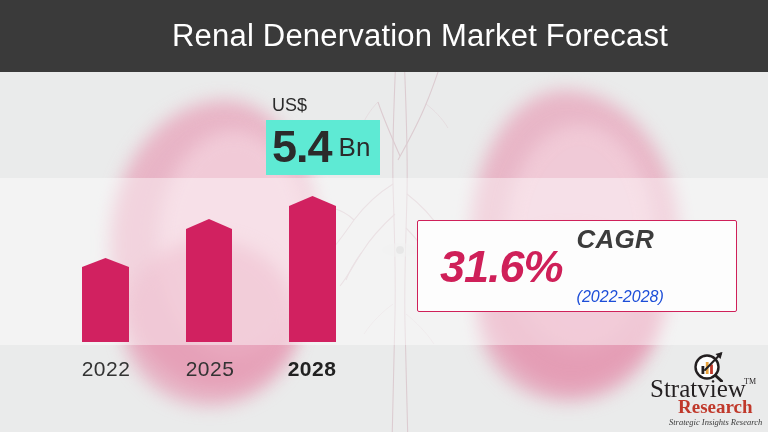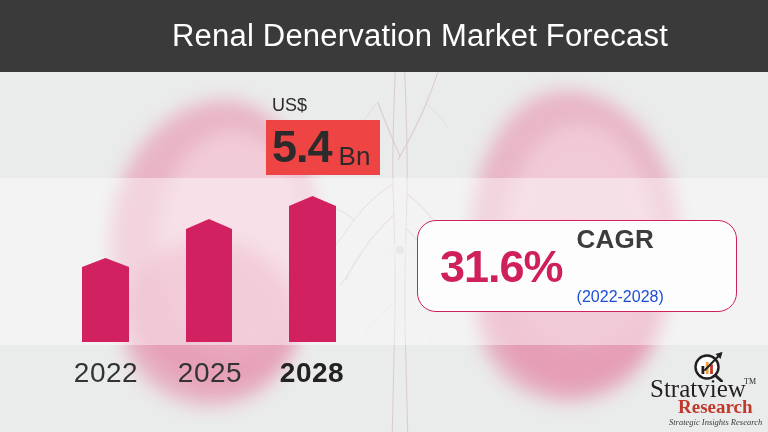--- a/index.html
+++ b/index.html
@@ -133,21 +133,21 @@
   
   .bar {
     position: absolute;
   }
   .bar svg { display: block; }
 
   .year-label {
     position: absolute;
     text-align: center;
     color: #333333;
-    font-size: 28px;
+    font-size: 21px;
     font-weight: 400;
     letter-spacing: 0.5px;
   }
   .year-label.is-highlight {
     font-weight: 700;
     color: #222222;
   }
 
   
   .value-callout {
@@ -158,23 +158,23 @@
   }
   .value-currency {
     font-size: 18px;
     color: #2b2b2b;
     font-weight: 400;
     padding-left: 6px;
     line-height: 1;
     margin-bottom: 6px;
   }
   .value-box {
-    background: #ef4444;
+    background: #5eead4;
     display: inline-flex;
-    align-items: flex-end;
+    align-items: center;
     padding: 4px 10px 6px 6px;
   }
   .value-number {
     font-size: 45px;
     font-weight: 700;
     color: #2b2b2b;
     line-height: 1;
     letter-spacing: -1px;
   }
   .value-unit {
@@ -187,25 +187,26 @@
 
   
   .cagr-box {
     position: absolute;
     left: 417px;
     top: 220px;
     width: 320px;
     height: 92px;
     background: #fdfdfd;
     border: 1.6px solid #cf2059;
-    border-radius: 19px;
+    border-radius: 2px;
     display: flex;
     align-items: center;
     box-sizing: border-box;
     padding-left: 22px;
+    font-style: italic;
   }
   .cagr-value {
     font-size: 45px;
     font-weight: 700;
     color: #cf2059;
     line-height: 1;
     letter-spacing: -1px;
   }
   .cagr-right {
     margin-left: 14px;

